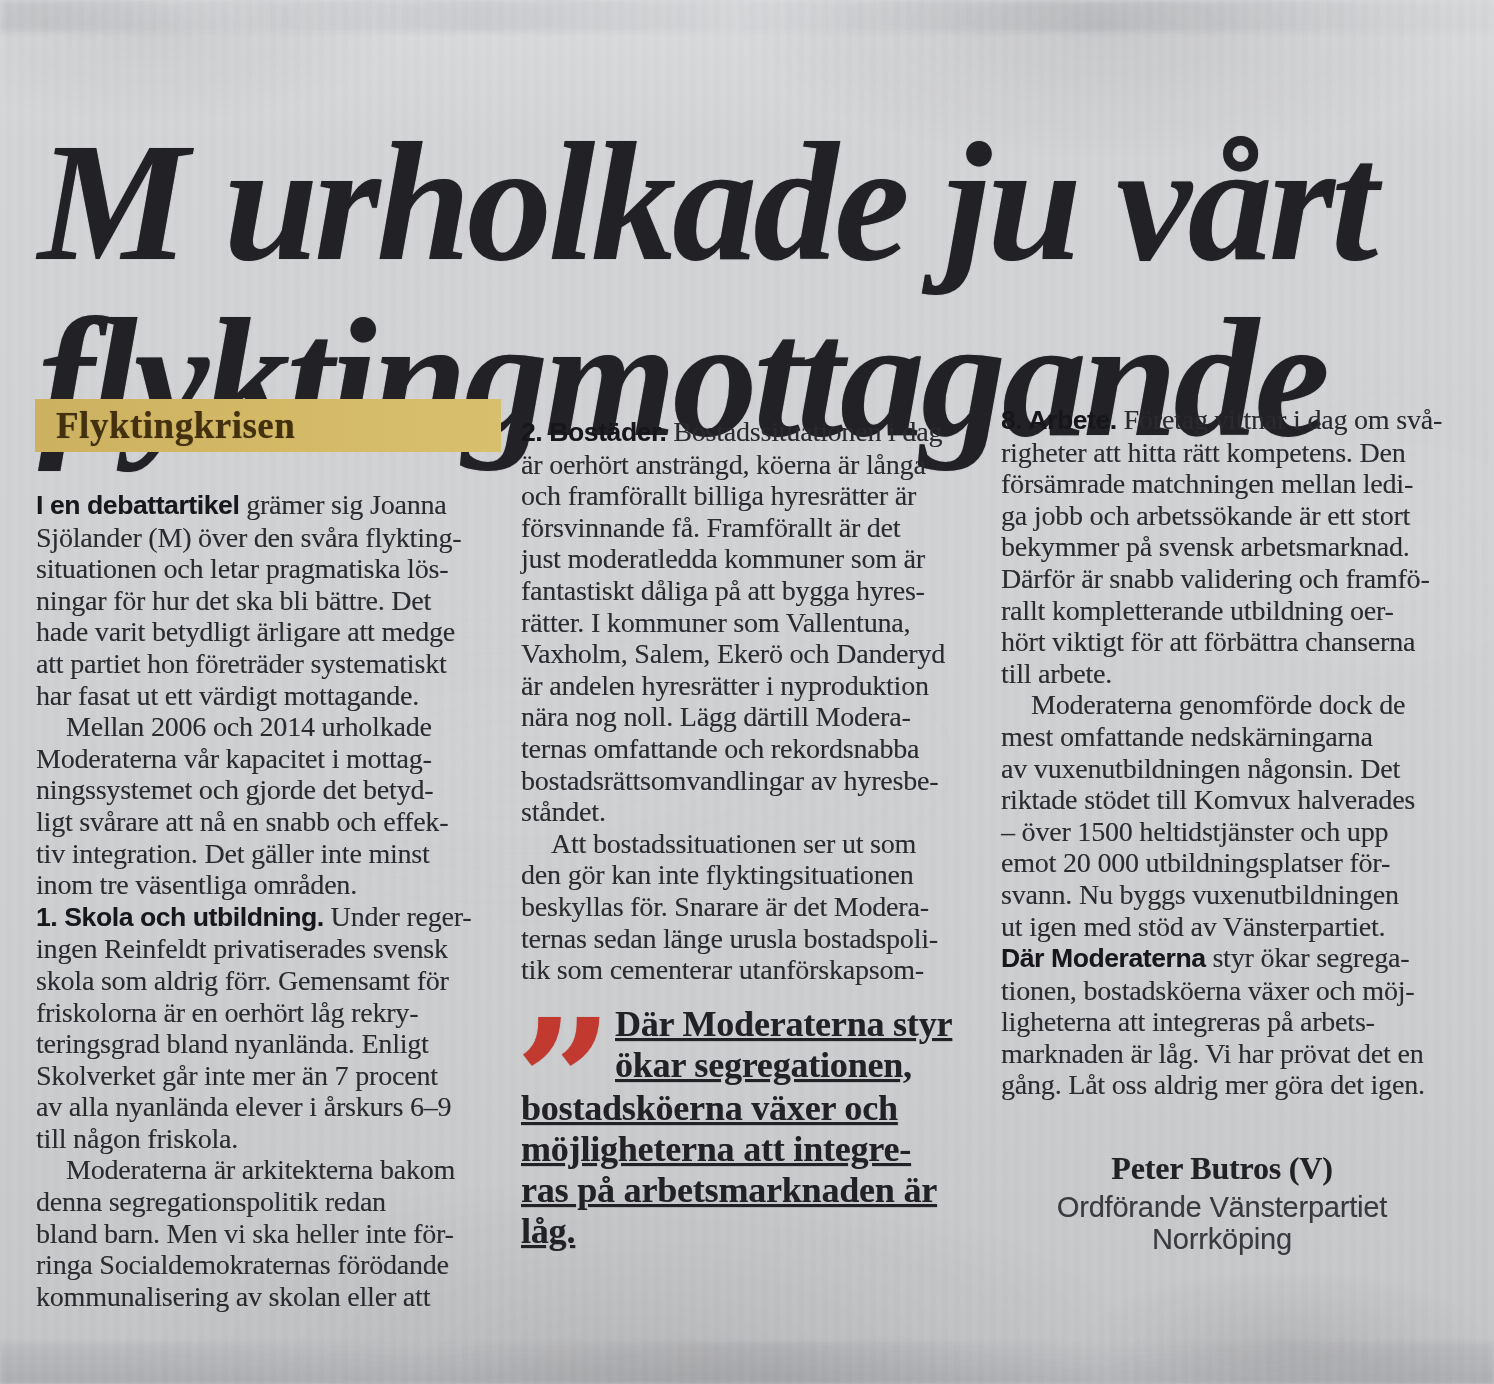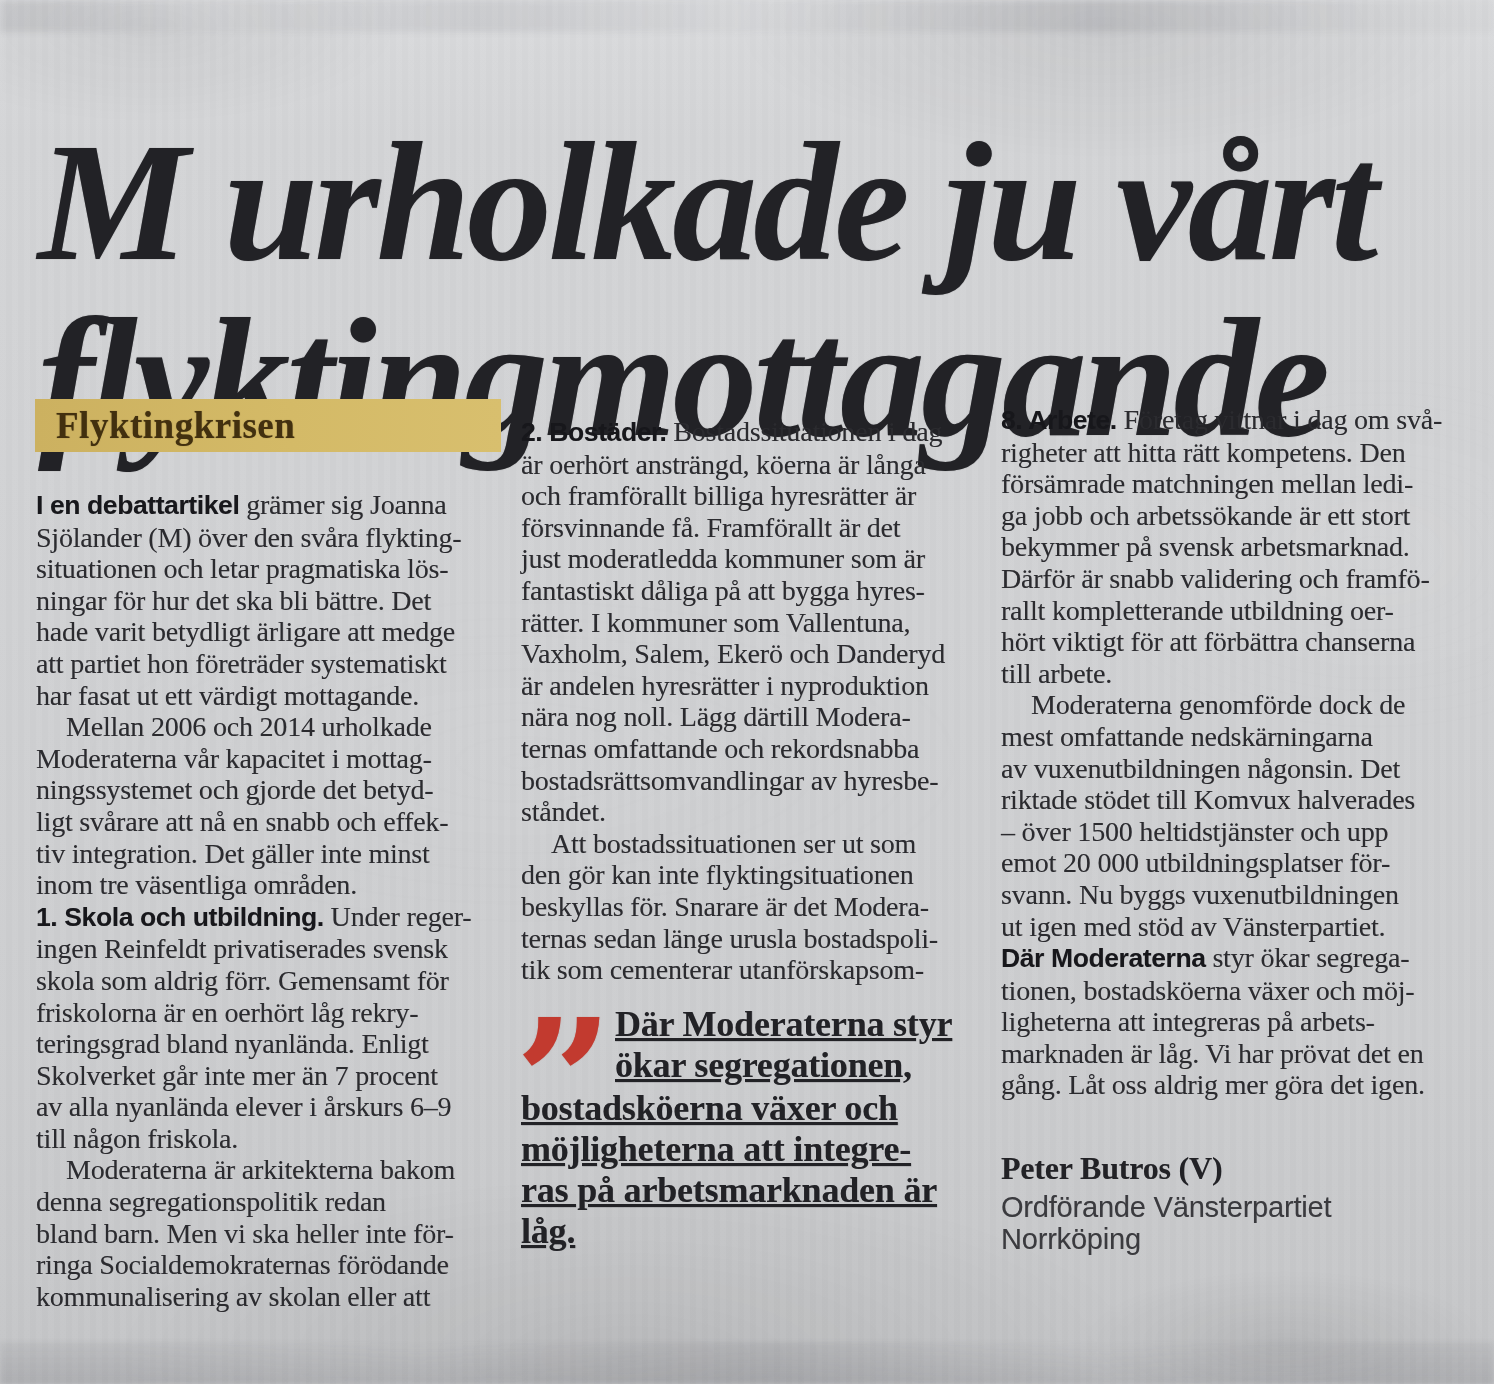--- a/index.html
+++ b/index.html
@@ -48,21 +48,21 @@
   .gap{margin-top:24px;}
 
   .pullquote{margin-top:18px;}
   .qmark{float:left;width:94px;height:84px;position:relative;}
   .qmark .g{position:absolute;left:-6px;top:-8px;font-family:"DejaVu Serif",serif;
     font-weight:700;font-size:170px;line-height:1;letter-spacing:-8px;color:#c23a2f;
     text-shadow:0 0 1px rgba(160,40,30,.5);}
   .qtext{font-family:"Liberation Serif",serif;font-weight:700;font-size:36px;line-height:41px;
     letter-spacing:-.2px;color:#222226;white-space:pre;text-shadow:.3px .4px .6px rgba(30,30,36,.35);text-decoration:underline;}
 
-  .byline{margin-top:48px;text-align:left;padding-right:26px;}
+  .byline{margin-top:48px;text-align:center;padding-right:26px;}
   .byline-name{font-family:"Liberation Serif",serif;font-weight:700;font-size:32px;line-height:38px;color:#222226;}
   .byline-title{font-family:"Liberation Sans",sans-serif;font-size:29px;line-height:32px;color:#3a3a3e;margin-top:4px;}
 </style>
 </head>
 <body>
 
 <div class="page">
   <div class="texture"></div>
   <div class="grain"></div>
   <div class="bleed-top"></div>

